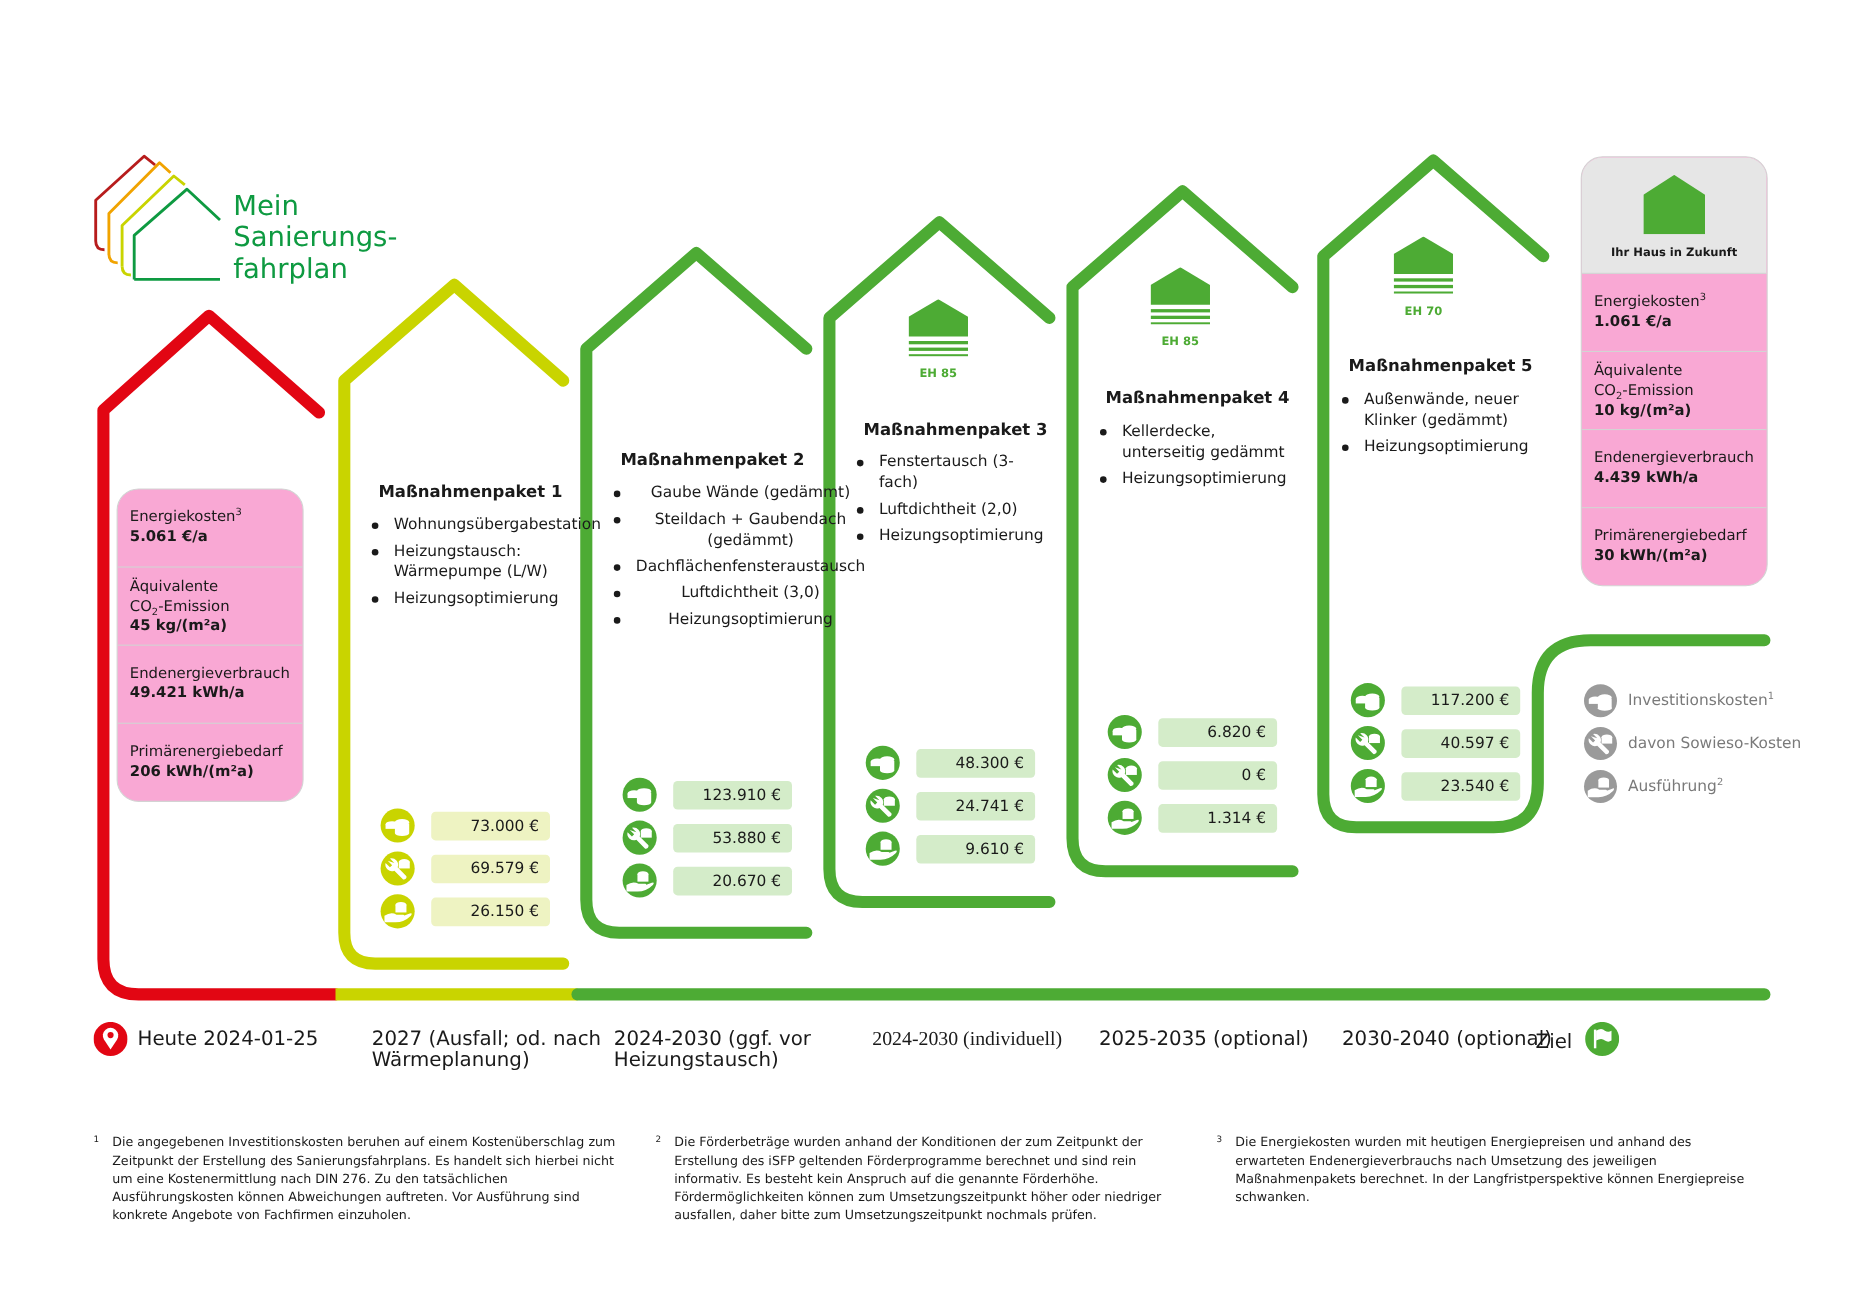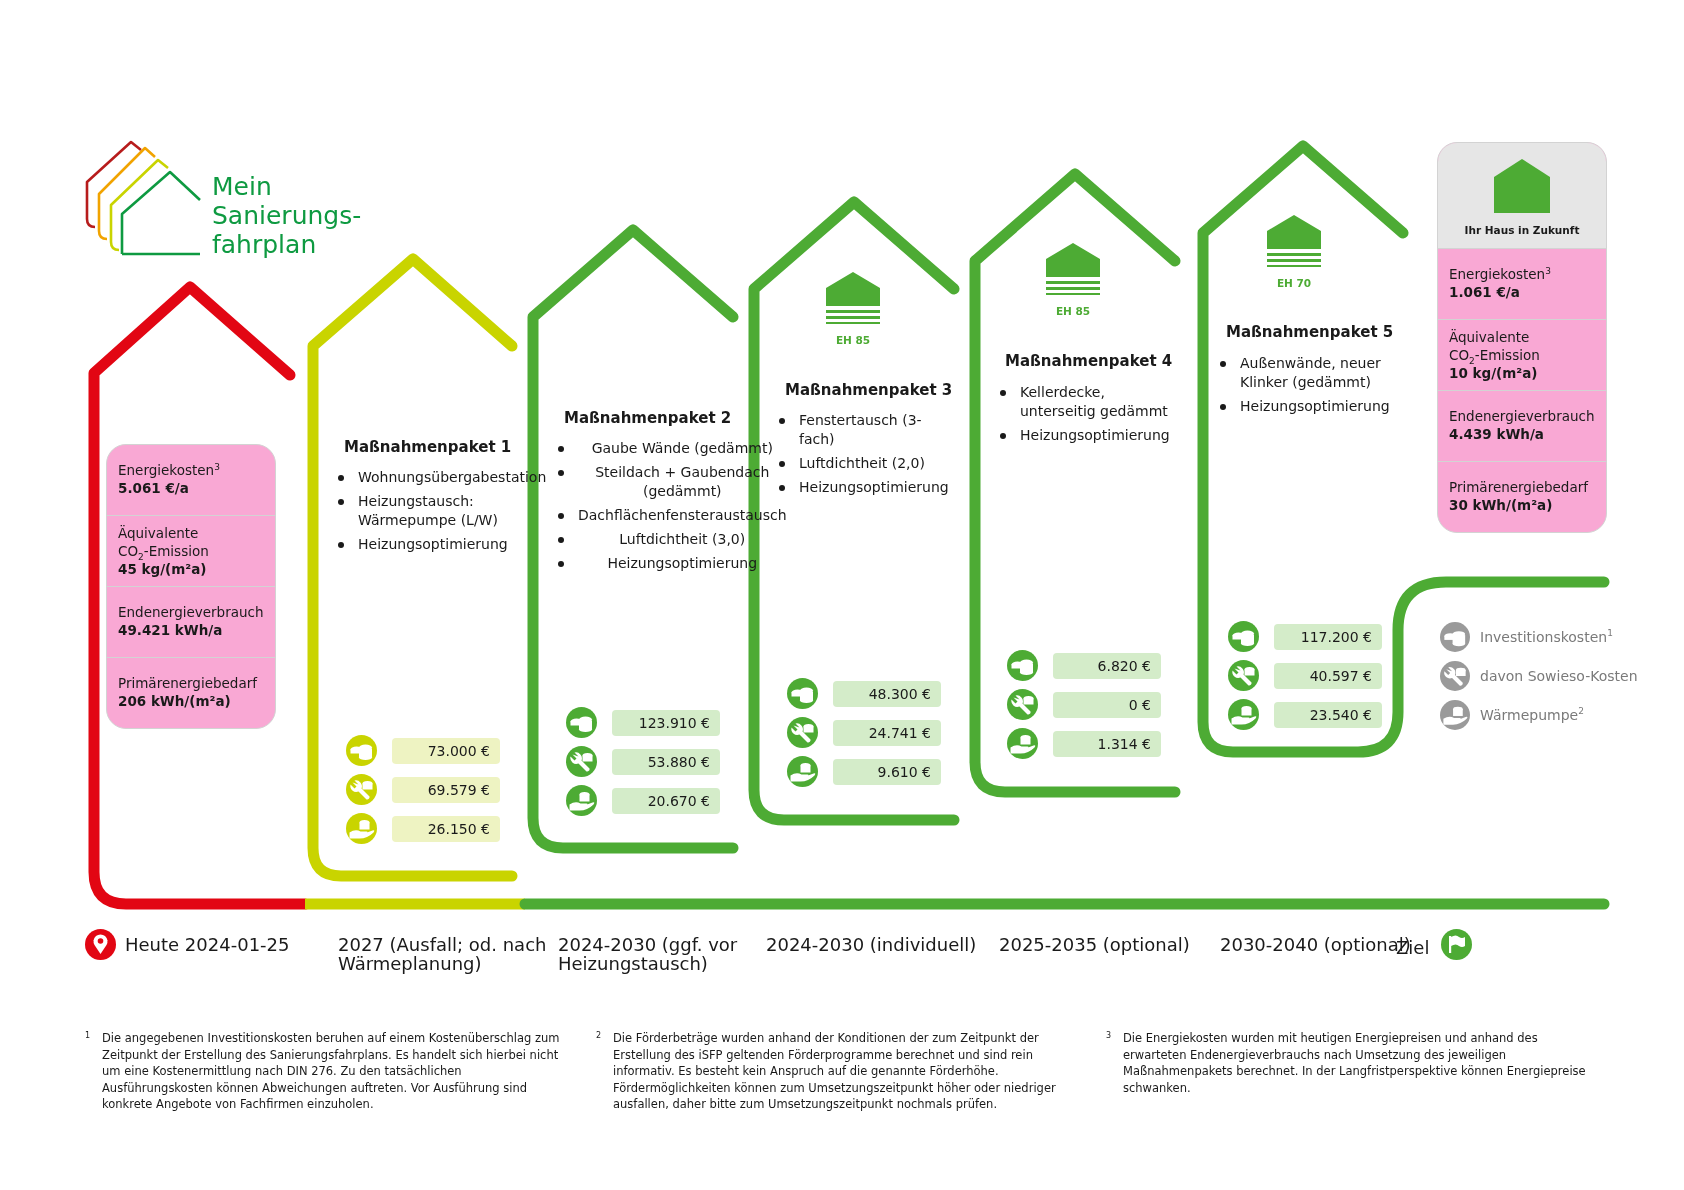--- a/index.html
+++ b/index.html
@@ -280,34 +280,34 @@
 <div class="legend-item" style="top:661px;">
   <svg class="cost-icon" viewBox="-15.5 -15.5 31 31" style="background:#9a9a9a;width:30px;height:30px;">
       <use href="#g-wrench"></use>
     </svg>
   <span class="l"><span>davon Sowieso-Kosten</span></span>
 </div>
 <div class="legend-item" style="top:700px;">
   <svg class="cost-icon" viewBox="-15.5 -15.5 31 31" style="background:#9a9a9a;width:30px;height:30px;">
       <use href="#g-hand"></use>
     </svg>
-  <span class="l"><span>Wärmepumpe</span><sup class="s">2</sup></span>
+  <span class="l"><span>Ausführung</span><sup class="s">2</sup></span>
 </div>
 
 <svg class="abs" style="left:85px;top:929px;" width="31" height="31">
   <circle cx="15.5" cy="15.5" r="15.5" fill="#e20613"></circle>
   <path d="M15.5 25 L9.5 16 A7 7 0 1 1 21.5 16 Z" fill="#fff"></path>
     <circle cx="15.5" cy="12" r="2.8" fill="#e20613"></circle>
 </svg>
 <div class="tl" style="left:125px;top:935px;">Heute 2024-01-25</div>
 <div class="tl" style="left:338px;top:935px;white-space:pre-line;">2027 (Ausfall; od. nach
 Wärmeplanung)</div>
 <div class="tl" style="left:558px;top:935px;white-space:pre-line;">2024-2030 (ggf. vor
 Heizungstausch)</div>
-<div class="tl" style="left:766px;top:935px;white-space:pre-line;">2024-2030 (individuell)</div>
+<div class="tl" style="left:793px;top:935px;white-space:pre-line;font-family:Liberation Serif, serif;">2024-2030 (individuell)</div>
 <div class="tl" style="left:999px;top:935px;white-space:pre-line;">2025-2035 (optional)</div>
 <div class="tl" style="left:1220px;top:935px;white-space:pre-line;text-align:center;">2030-2040 (optional)</div>
 <svg class="abs" style="left:1441px;top:929px;" width="31" height="31">
   <circle cx="15.5" cy="15.5" r="15.5" fill="#4dab34"></circle>
   <rect x="8" y="7" width="2.2" height="17" fill="#fff"></rect>
   <path d="M10 8 Q15 5 18 8 Q21 10 24 8 V17 Q21 19 18 17 Q15 14 10 17 Z" fill="#fff"></path>
 </svg>
 <div class="tl" style="left:1396px;top:938px;">Ziel</div>
 
 <div class="fn" style="left:102px;top:1030px;">

